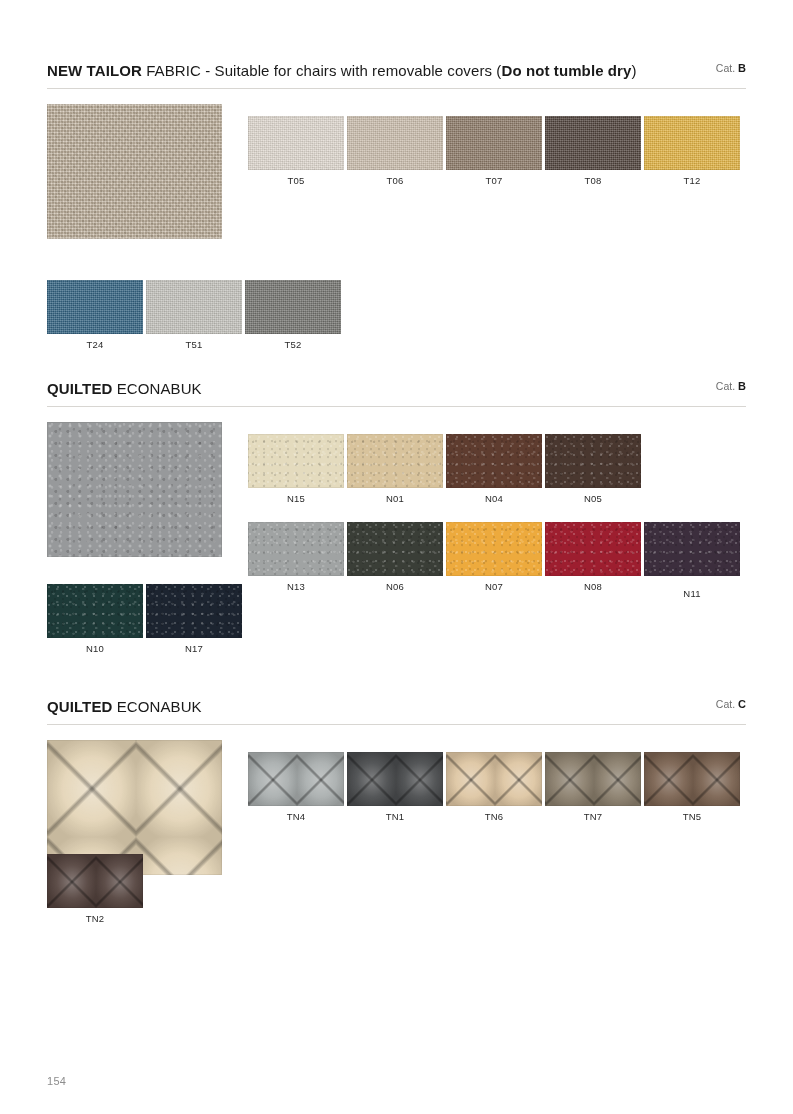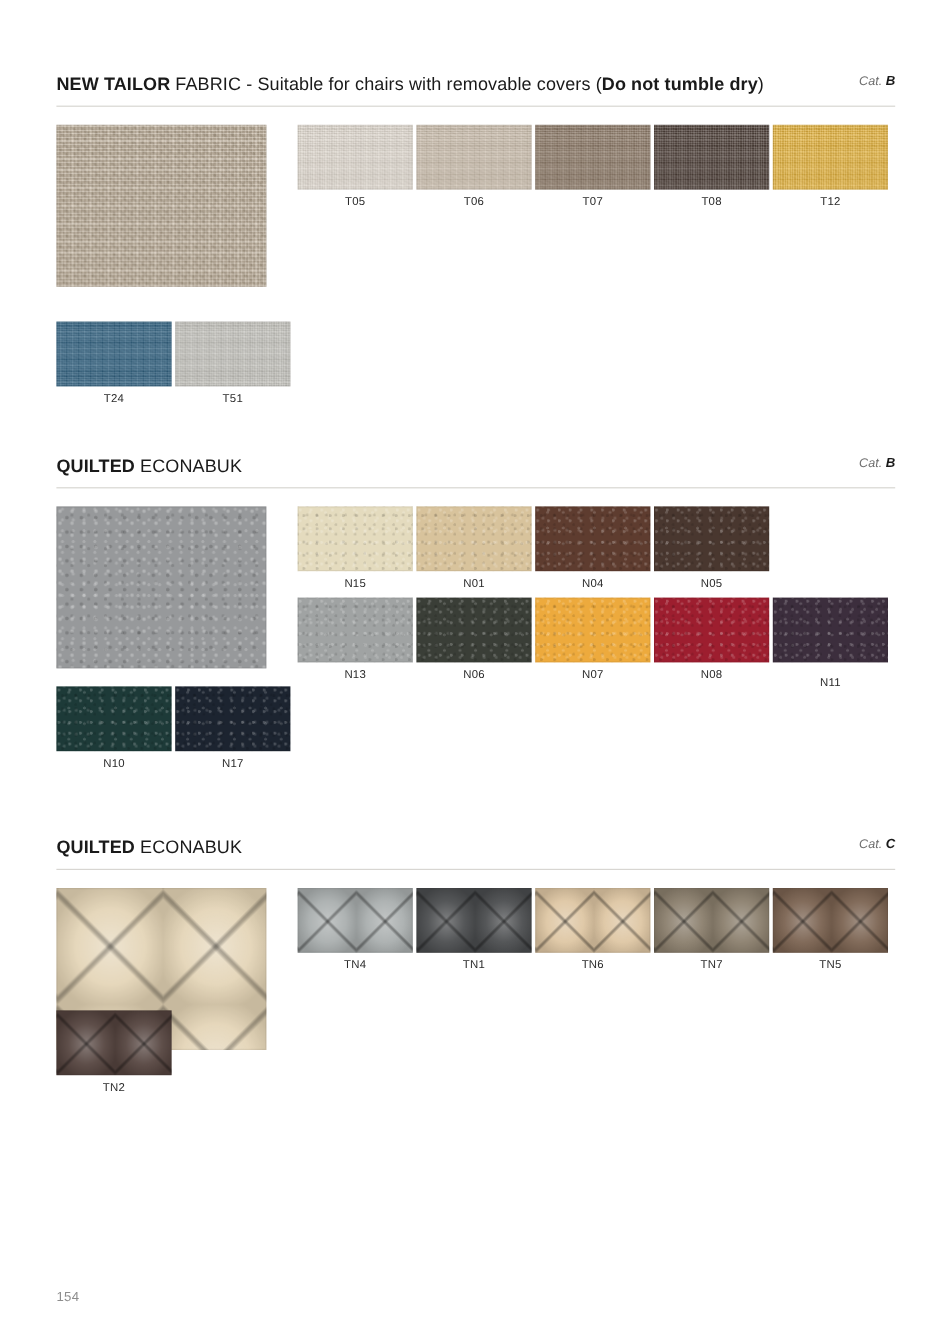--- a/index.html
+++ b/index.html
@@ -46,21 +46,20 @@
     color: #1a1a1a;
   }
   .section-title b { font-weight: bold; }
   .cat-badge {
     position: absolute;
     right: 0;
     top: 0;
     font-size: 10.5px;
     color: #6f6f6f;
     white-space: nowrap;
-    font-style: italic;
   }
   .cat-badge .cat-letter {
     font-weight: bold;
     color: #1a1a1a;
     font-size: 11px;
   }
 
   
   .swatch-area {
     position: relative;
@@ -84,20 +83,21 @@
     width: 498px;
   }
   .grid-row {
     display: flex;
     gap: 3px;
     margin-bottom: 6px;
   }
   .cell {
     width: 96px;
     flex: 0 0 96px;
+    margin-top: 12px;
   }
   .cell .chip {
     width: 96px;
     height: 54px;
     border: 1px solid rgba(0,0,0,0.05);
     box-sizing: border-box;
   }
   .cell .code {
     display: block;
     text-align: center;
@@ -213,20 +213,24 @@
           <div class="grid-last" style="top: 164px;">
             <div class="grid-row">
               <div class="cell">
                 <div class="chip tex-woven" style="background-color: rgb(47, 95, 126);"></div>
                 <span class="code">T24</span>
               </div>
               <div class="cell">
                 <div class="chip tex-woven" style="background-color: rgb(194, 193, 187);"></div>
                 <span class="code">T51</span>
               </div>
+              <div class="cell">
+                <div class="chip tex-woven" style="background-color: rgb(112, 112, 108);"></div>
+                <span class="code">T52</span>
+              </div>
             </div>
           </div>
         </div>
       </div>
       <div class="section" id="section-1">
         <div class="section-head">
           <div class="section-title"><b>QUILTED</b><span> ECONABUK</span></div>
           <div class="cat-badge"><span>Cat. </span><span class="cat-letter">B</span></div>
         </div>
         <div class="swatch-area">

